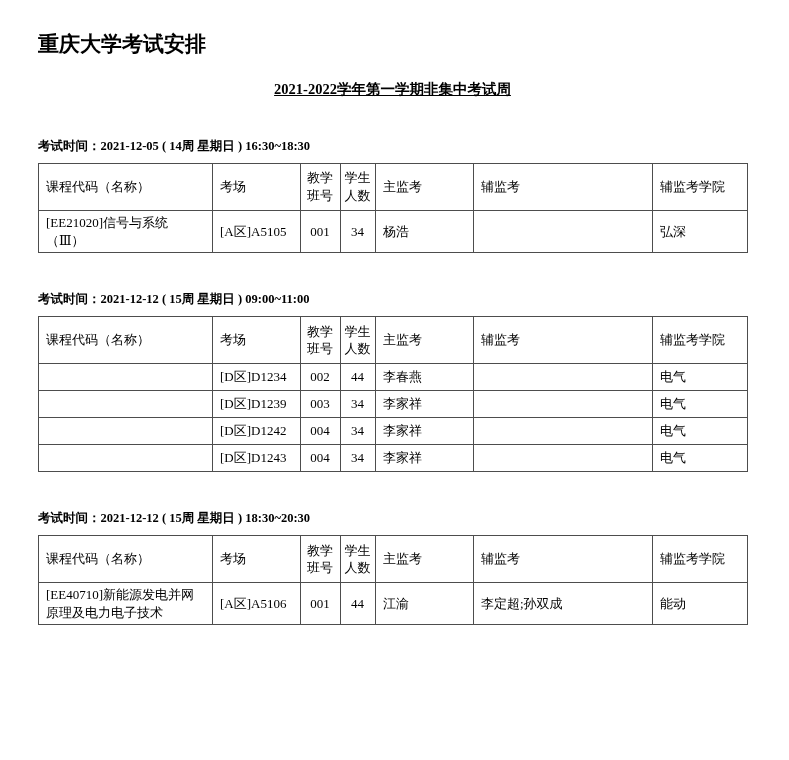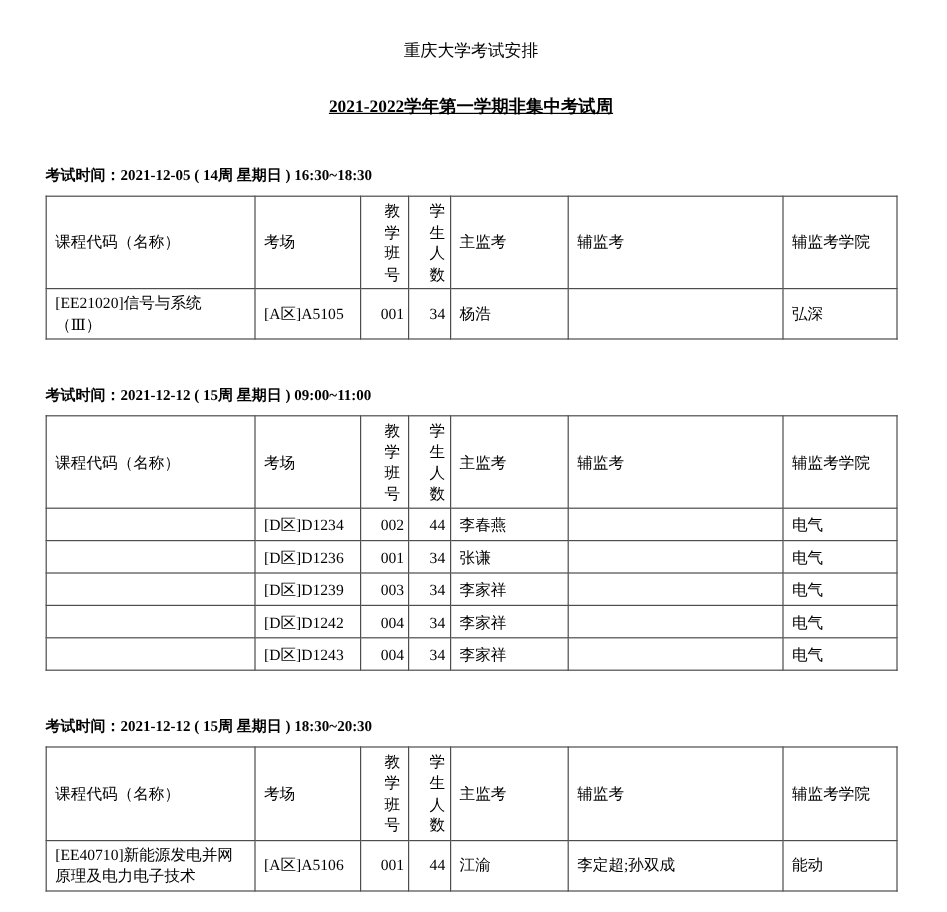--- a/index.html
+++ b/index.html
@@ -13,23 +13,22 @@
     overflow: hidden;
     color: #000000;
     font-family: "Liberation Serif", "DejaVu Serif", serif;
   }
   .page {
     box-sizing: border-box;
     width: 789px;
     padding: 34px 42px 0 38px;
   }
   .doc-title {
-    text-align: center;
-    font-weight: normal;
-    font-size: 14px;
+    font-weight: bold;
+    font-size: 21px;
     line-height: 20px;
     margin: 0 0 26px 0;
   }
   .doc-subtitle {
     text-align: center;
     font-weight: bold;
     font-size: 14.5px;
     line-height: 18px;
     margin: 0 0 40px 0;
     text-decoration: underline;
@@ -60,21 +59,21 @@
     word-break: break-all;
   }
   table.exam-table th {
     height: 40px;
   }
   table.exam-table td {
     height: 20px;
   }
   table.exam-table .c-center {
     text-align: center;
-    padding-left: 15px;
+    padding-left: 1px;
     padding-right: 2px;
     margin-left: 42px;
   }
 </style>
 </head>
 <body>
 
 <div class="page">
   <h1 class="doc-title">重庆大学考试安排</h1>
   <h2 class="doc-subtitle">2021-2022学年第一学期非集中考试周</h2>
@@ -140,29 +139,20 @@
             <td></td>
             <td>[D区]D1234</td>
             <td class="c-center">002</td>
             <td class="c-center">44</td>
             <td>李春燕</td>
             <td></td>
             <td>电气</td>
           </tr>
           <tr>
             <td></td>
-            <td>[D区]D1236</td>
-            <td class="c-center">001</td>
-            <td class="c-center">34</td>
-            <td>张谦</td>
-            <td></td>
-            <td>电气</td>
-          </tr>
-          <tr>
-            <td></td>
             <td>[D区]D1239</td>
             <td class="c-center">003</td>
             <td class="c-center">34</td>
             <td>李家祥</td>
             <td></td>
             <td>电气</td>
           </tr>
           <tr>
             <td></td>
             <td>[D区]D1242</td>

